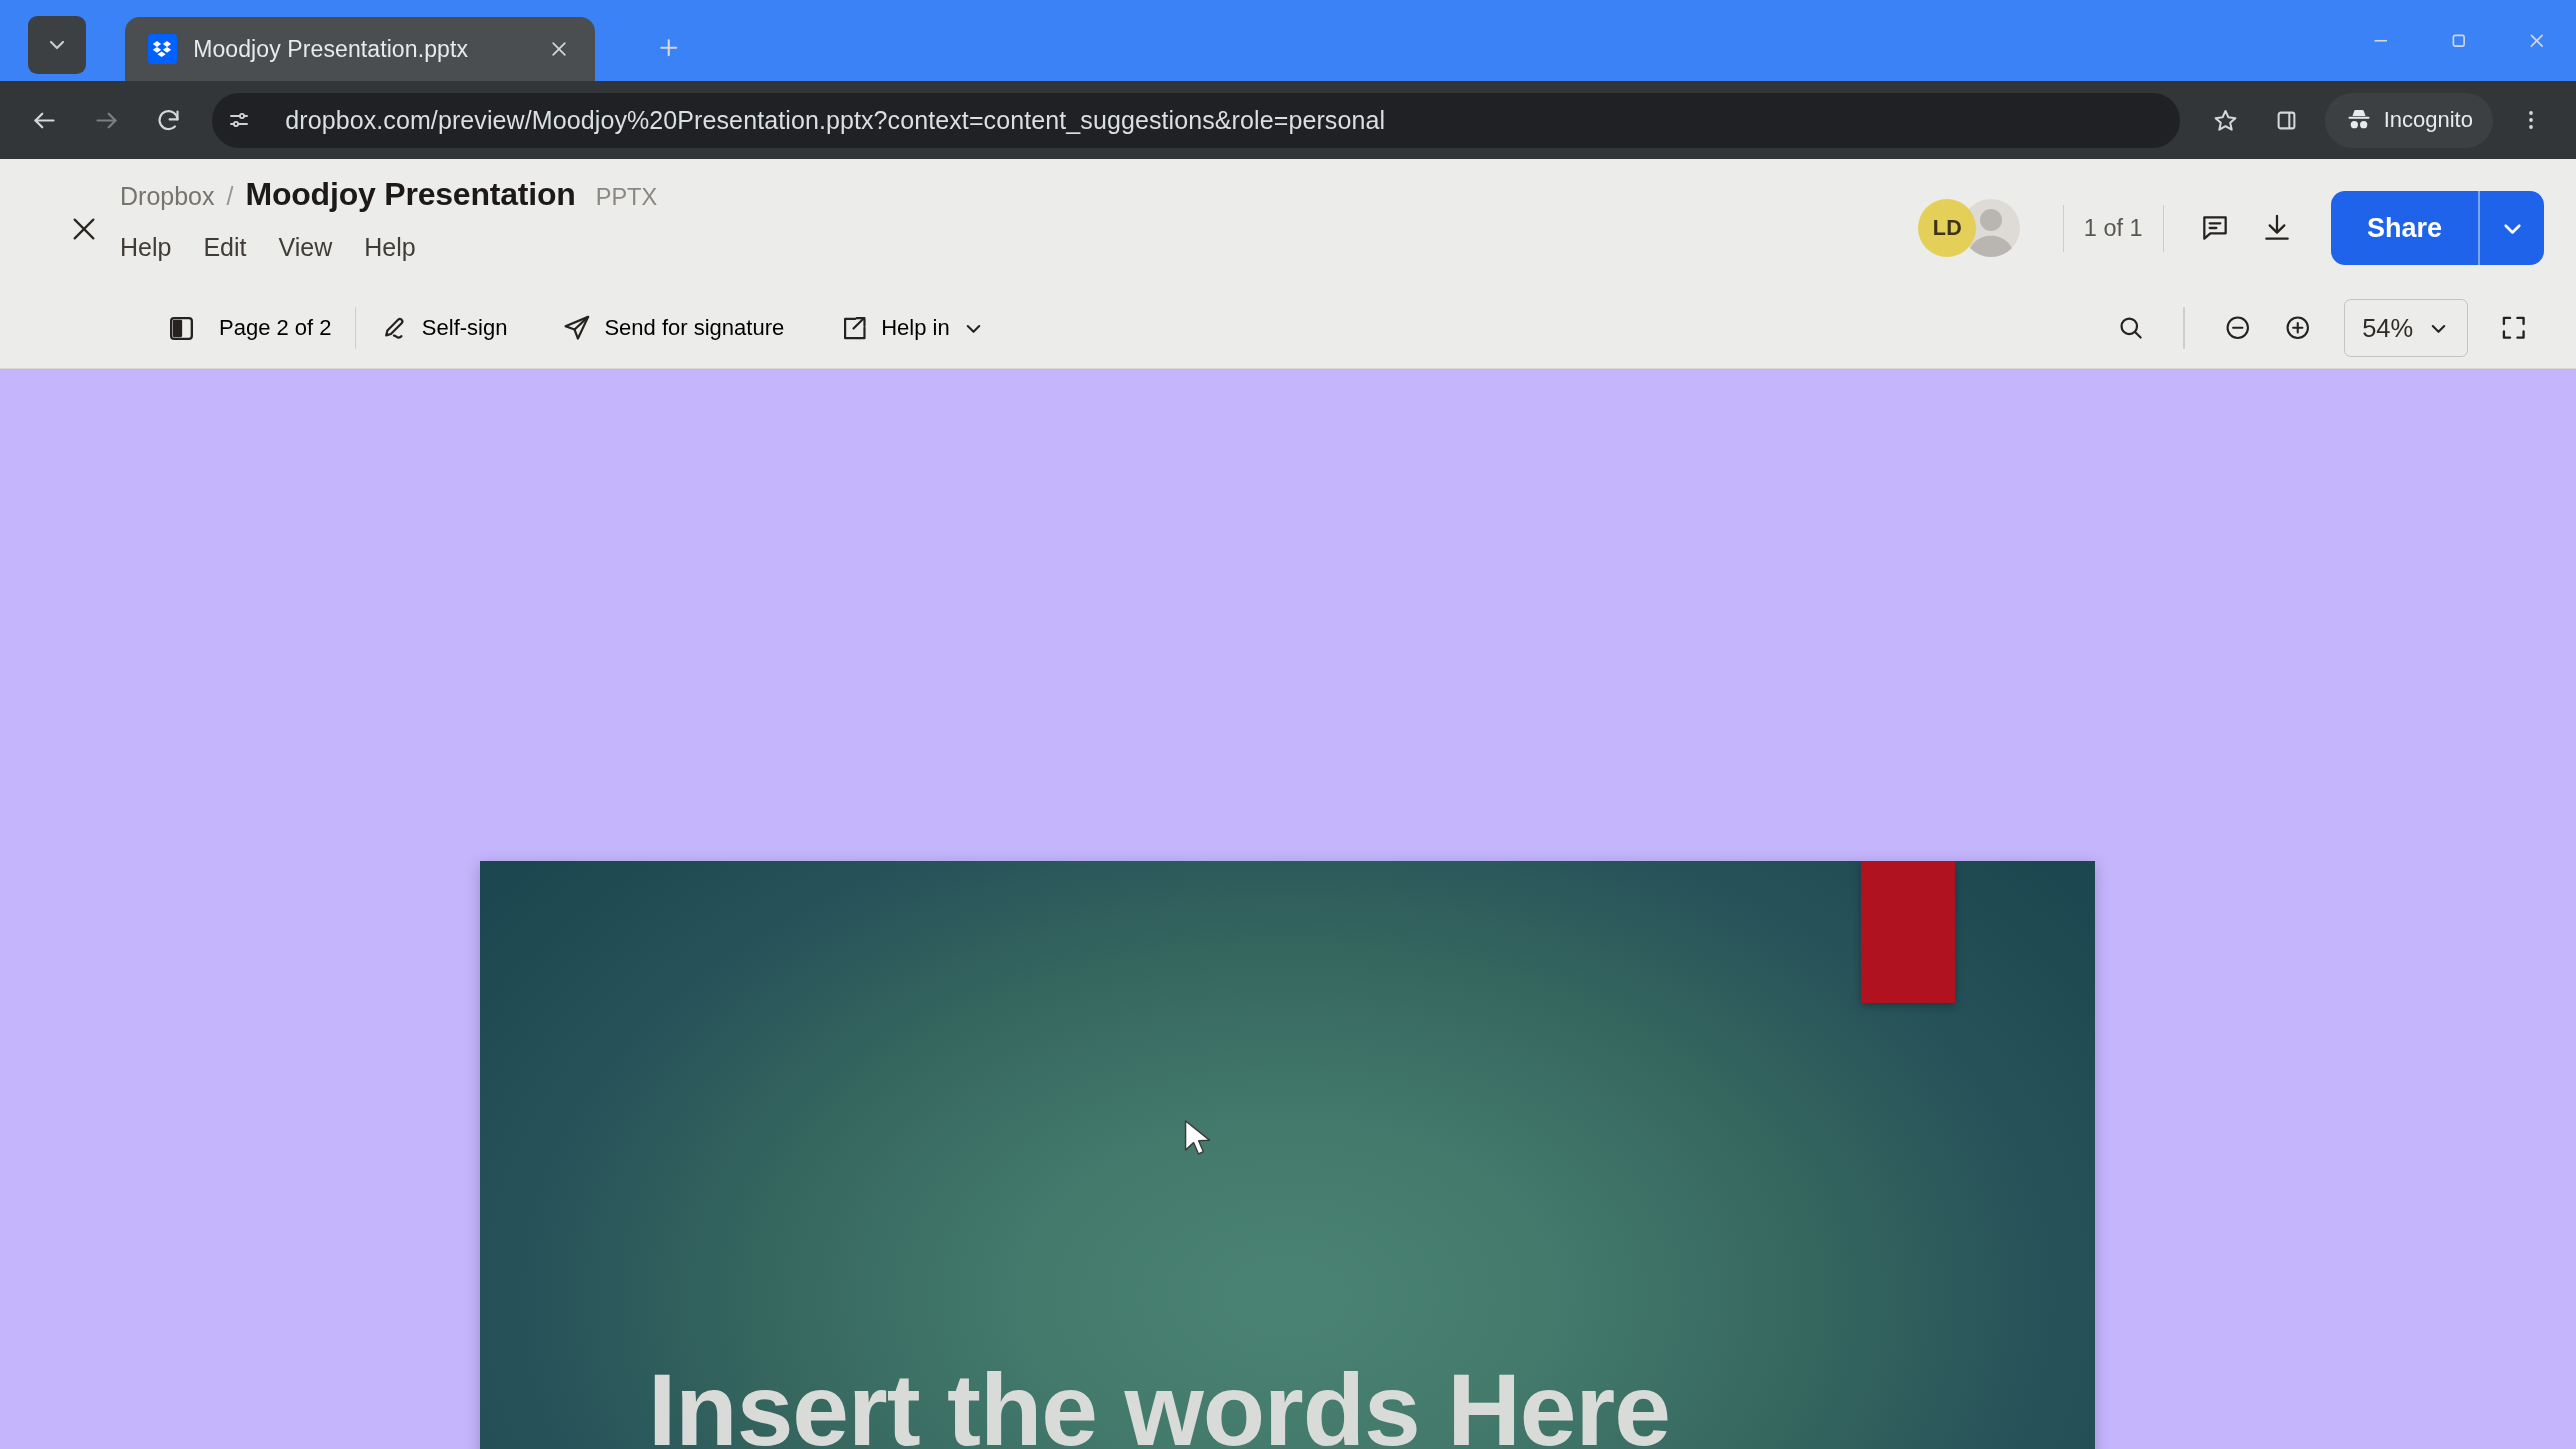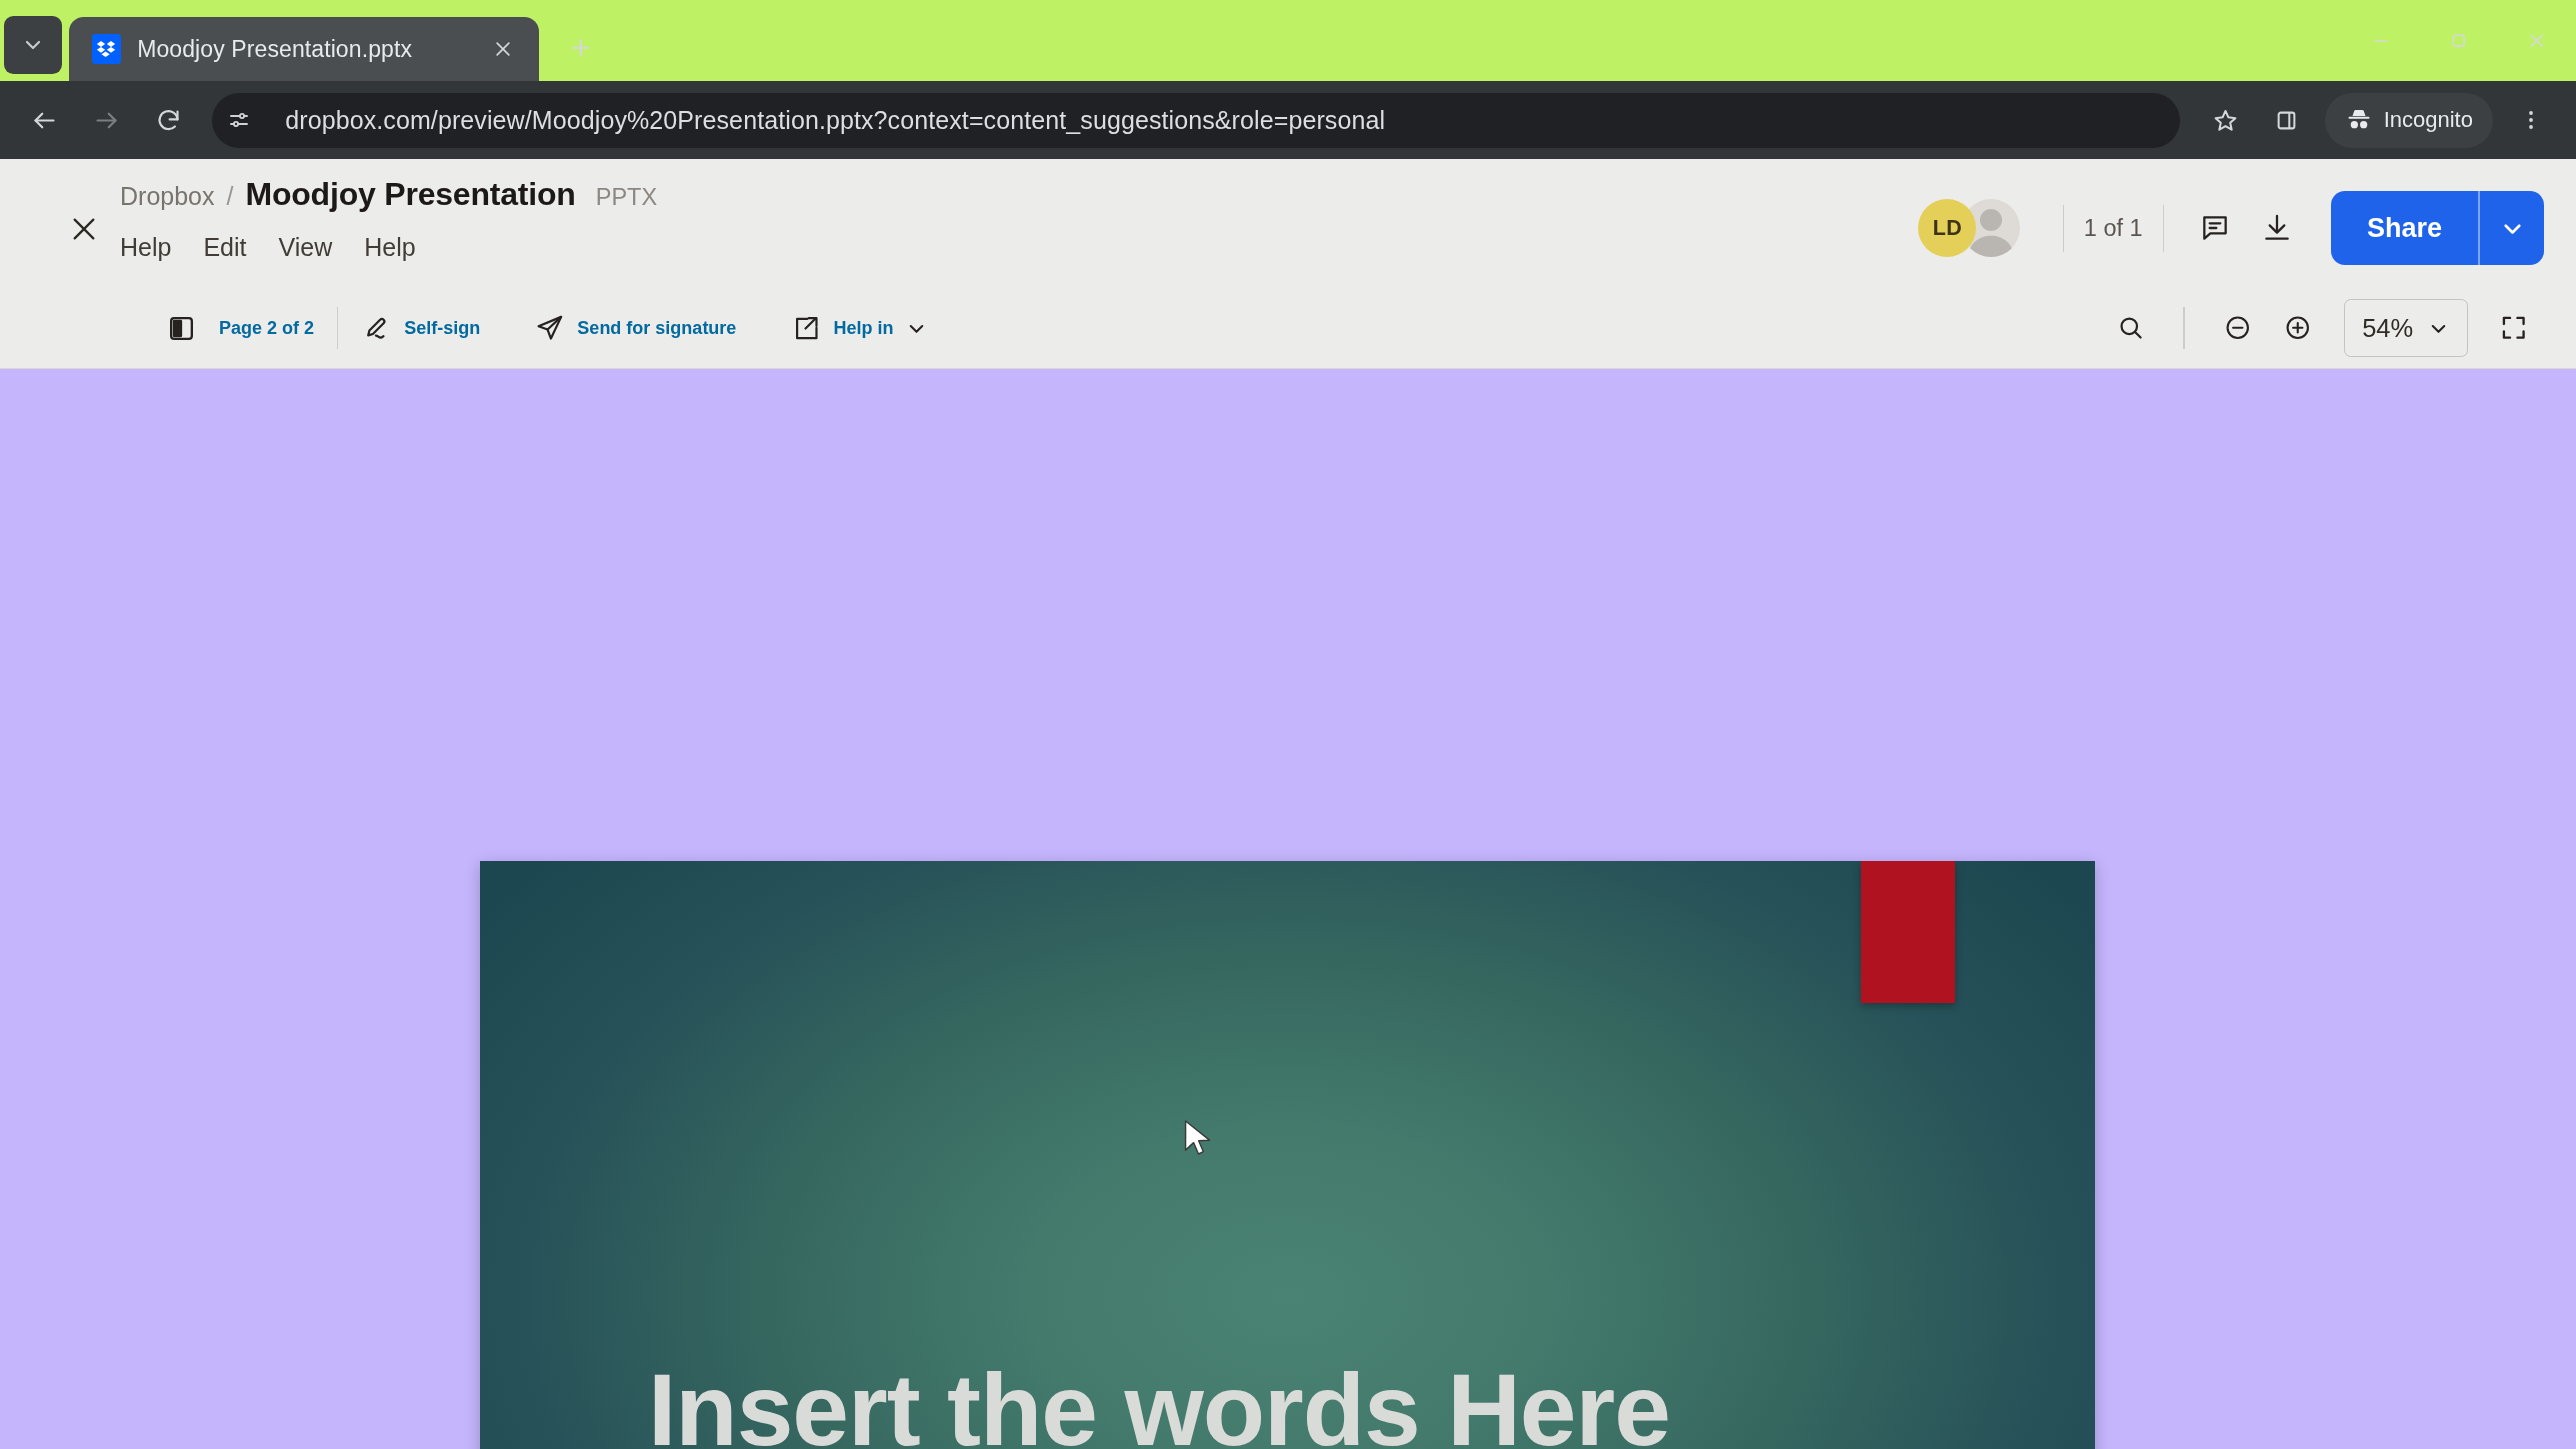--- a/index.html
+++ b/index.html
@@ -7,22 +7,22 @@
     width:2576px; height:1449px;
     background:#e7e7e5;
     font-family:"Liberation Sans", sans-serif;
     overflow:hidden;
   }
 
   
   .browser { width:2576px; height:1449px; display:flex; flex-direction:column; }
 
   .tabstrip {
-    height:81px; background:#bef264;
-    display:flex; align-items:flex-end; padding-left:4px; position:relative;
+    height:81px; background:#3b82f6;
+    display:flex; align-items:flex-end; padding-left:28px; position:relative;gap:32px;
   }
   .tabsearch {
     width:58px; height:58px; margin-bottom:6.7px; margin-right:6.7px;
     border-radius:9.4px; background:#3c4043;
     display:flex; align-items:center; justify-content:center;
   }
   .tabsearch svg { width:24px; height:24px; }
 
   .tab {
     height:64px; width:470px; background:#4a4e51;
@@ -147,21 +147,21 @@
   .sharecar {
     background:#1f63eb; width:66px; height:74px; border-left:2px solid #7ba5f5;
     display:flex; align-items:center; justify-content:center;
   }
   .sharecar svg { width:27px; height:27px; }
 
   .dbtoolbar {
     height:81px; display:flex; align-items:center; padding:0 32px 0 164px;
     border-bottom:1.3px solid #d9d7d4;
   }
-  .tbitem { display:flex; align-items:center; gap:12px; color:#0369a1; font-size:18px;font-weight:bold; }
+  .tbitem { display:flex; align-items:center; gap:12px; color:#000000; font-size:22px; }
   .tbitem svg { width:31px; height:31px; flex:0 0 auto; }
   .sbtoggle { width:35px; height:35px; display:flex; align-items:center; justify-content:center; }
   .sbtoggle svg { width:31px; height:31px; }
   .tbsep { width:1.3px; height:42px; background:#d0cdc9; margin:0 23px; }
   .tbgap { width:54px; }
   .tbright { margin-left:auto; display:flex; align-items:center; gap:0; }
   .rticon {
     width:60px; height:60px; border-radius:8px;
     display:flex; align-items:center; justify-content:center;
   }

